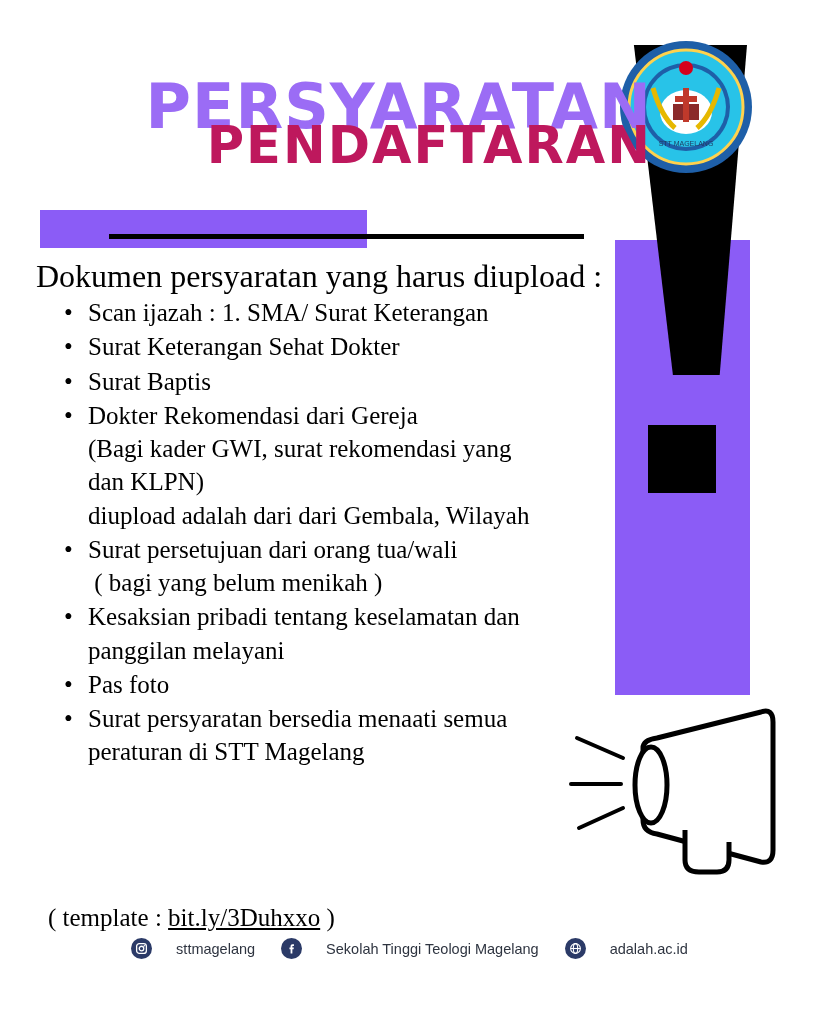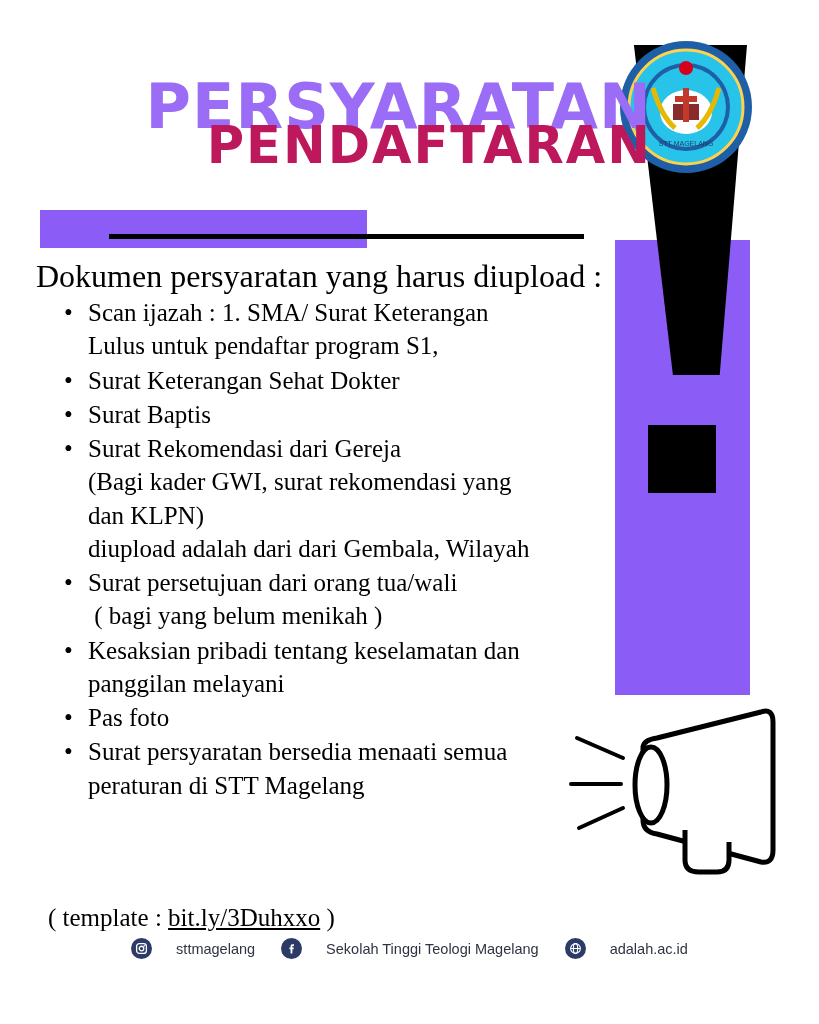--- a/index.html
+++ b/index.html
@@ -238,33 +238,32 @@
     <div class="rule-purple"></div>
     <div class="rule-black"></div>
   </div>
 
   <div class="intro">Dokumen persyaratan yang harus diupload :</div>
 
   <ul class="req-list">
     <li>
       <span class="bullet">•</span>
       <span>Scan ijazah : 1. SMA/ Surat Keterangan</span>
-      <span class="sub">Lulus untuk pendaftar program S1,</span>
     </li>
     <li>
       <span class="bullet">•</span>
       <span>Surat Keterangan Sehat Dokter</span>
     </li>
     <li>
       <span class="bullet">•</span>
       <span>Surat Baptis</span>
     </li>
     <li>
       <span class="bullet">•</span>
-      <span>Surat Rekomendasi dari Gereja</span>
+      <span>Dokter Rekomendasi dari Gereja</span>
       <span class="sub">(Bagi kader GWI, surat rekomendasi yang</span>
       <span class="sub">dan KLPN)</span>
       <span class="sub">diupload adalah dari dari Gembala, Wilayah</span>
     </li>
     <li>
       <span class="bullet">•</span>
       <span>Surat persetujuan dari orang tua/wali</span>
       <span class="sub"> ( bagi yang belum menikah )</span>
     </li>
     <li>

